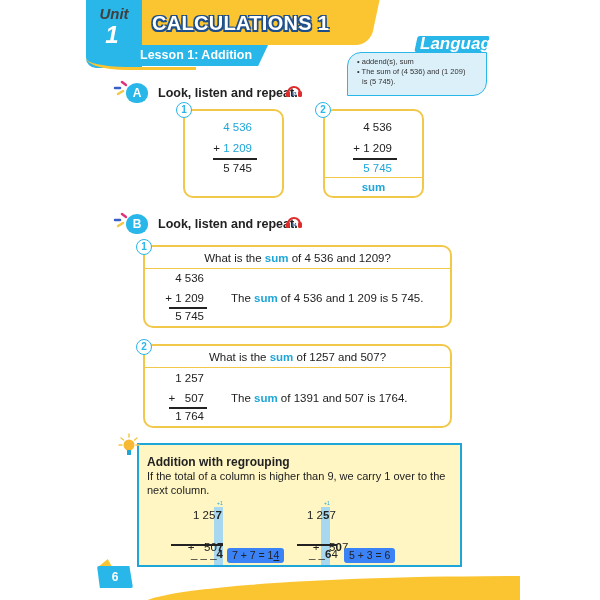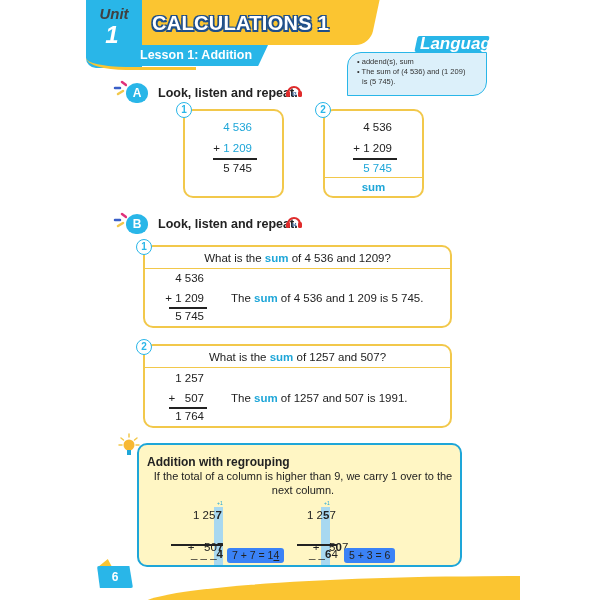--- a/index.html
+++ b/index.html
@@ -97,21 +97,21 @@
   .cardB .q {
     height: 22px; border-bottom: 1.5px solid #f2c84b; text-align: center; font-size: 11.5px; line-height: 22px;
   }
   .cardB .body { position: relative; }
   .hl { color: #1ea6d8; font-weight: bold; }
   .answer { position: absolute; left: 86px; font-size: 11.5px; }
 
   
   .regroup {
     position: absolute; left: 137px; top: 443px; width: 325px; height: 124px;
-    background: #fff6c4; border: 2px solid #1ea6d8; border-radius: 10px; text-align: center;
+    background: #fff6c4; border: 2px solid #1ea6d8; border-radius: 0;
   }
   .rg-title { position: absolute; left: 8px; top: 10px; font-weight: bold; font-size: 12px; }
   .rg-text { position: absolute; left: 8px; top: 24px; width: 312px; font-size: 11px; line-height: 14px; }
   .col-hl { position: absolute; background: #a8d8f0; }
   .calc { position: absolute; font-size: 11.5px; }
   .pill {
     position: absolute; background: #3b82f6; border-radius: 3px; font-size: 10.5px; padding: 0 5px; line-height: 15px; height: 15px;
   }
   .carry { position: absolute; font-size: 5px; color: #1ea6d8; }
   .bulb { position: absolute; left: 118px; top: 433px; }
@@ -226,21 +226,21 @@
 <div class="cardB" style="top:344px;height:84px">
   <div class="q">
     <span>What is the </span><span class="hl">sum</span><span> of 1257 and 507?</span>
   </div>
   <div class="body" style="height:58px">
     <div class="row" style="right:246px;top:4px">1 257</div>
     <div class="row" style="right:246px;top:24px;white-space:pre">+   507</div>
     <div class="rule" style="left:24px;width:38px;top:39px"></div>
     <div class="row" style="right:246px;top:42px">1 764</div>
     <div class="answer" style="top:24px">
-      <span>The </span><span class="hl">sum</span><span> of 1257 and 507 is 1991.</span>
+      <span>The </span><span class="hl">sum</span><span> of 1391 and 507 is 1764.</span>
     </div>
   </div>
 </div>
 <div class="num-circle" style="left:136px;top:339px">2</div>
 
 <div class="regroup">
   <div class="rg-title">Addition with regrouping</div>
   <div class="rg-text">If the total of a column is higher than 9, we carry 1 over to the next column.</div>
 
   <div class="col-hl" style="left:75px;top:62px;width:9px;height:58px"></div>

